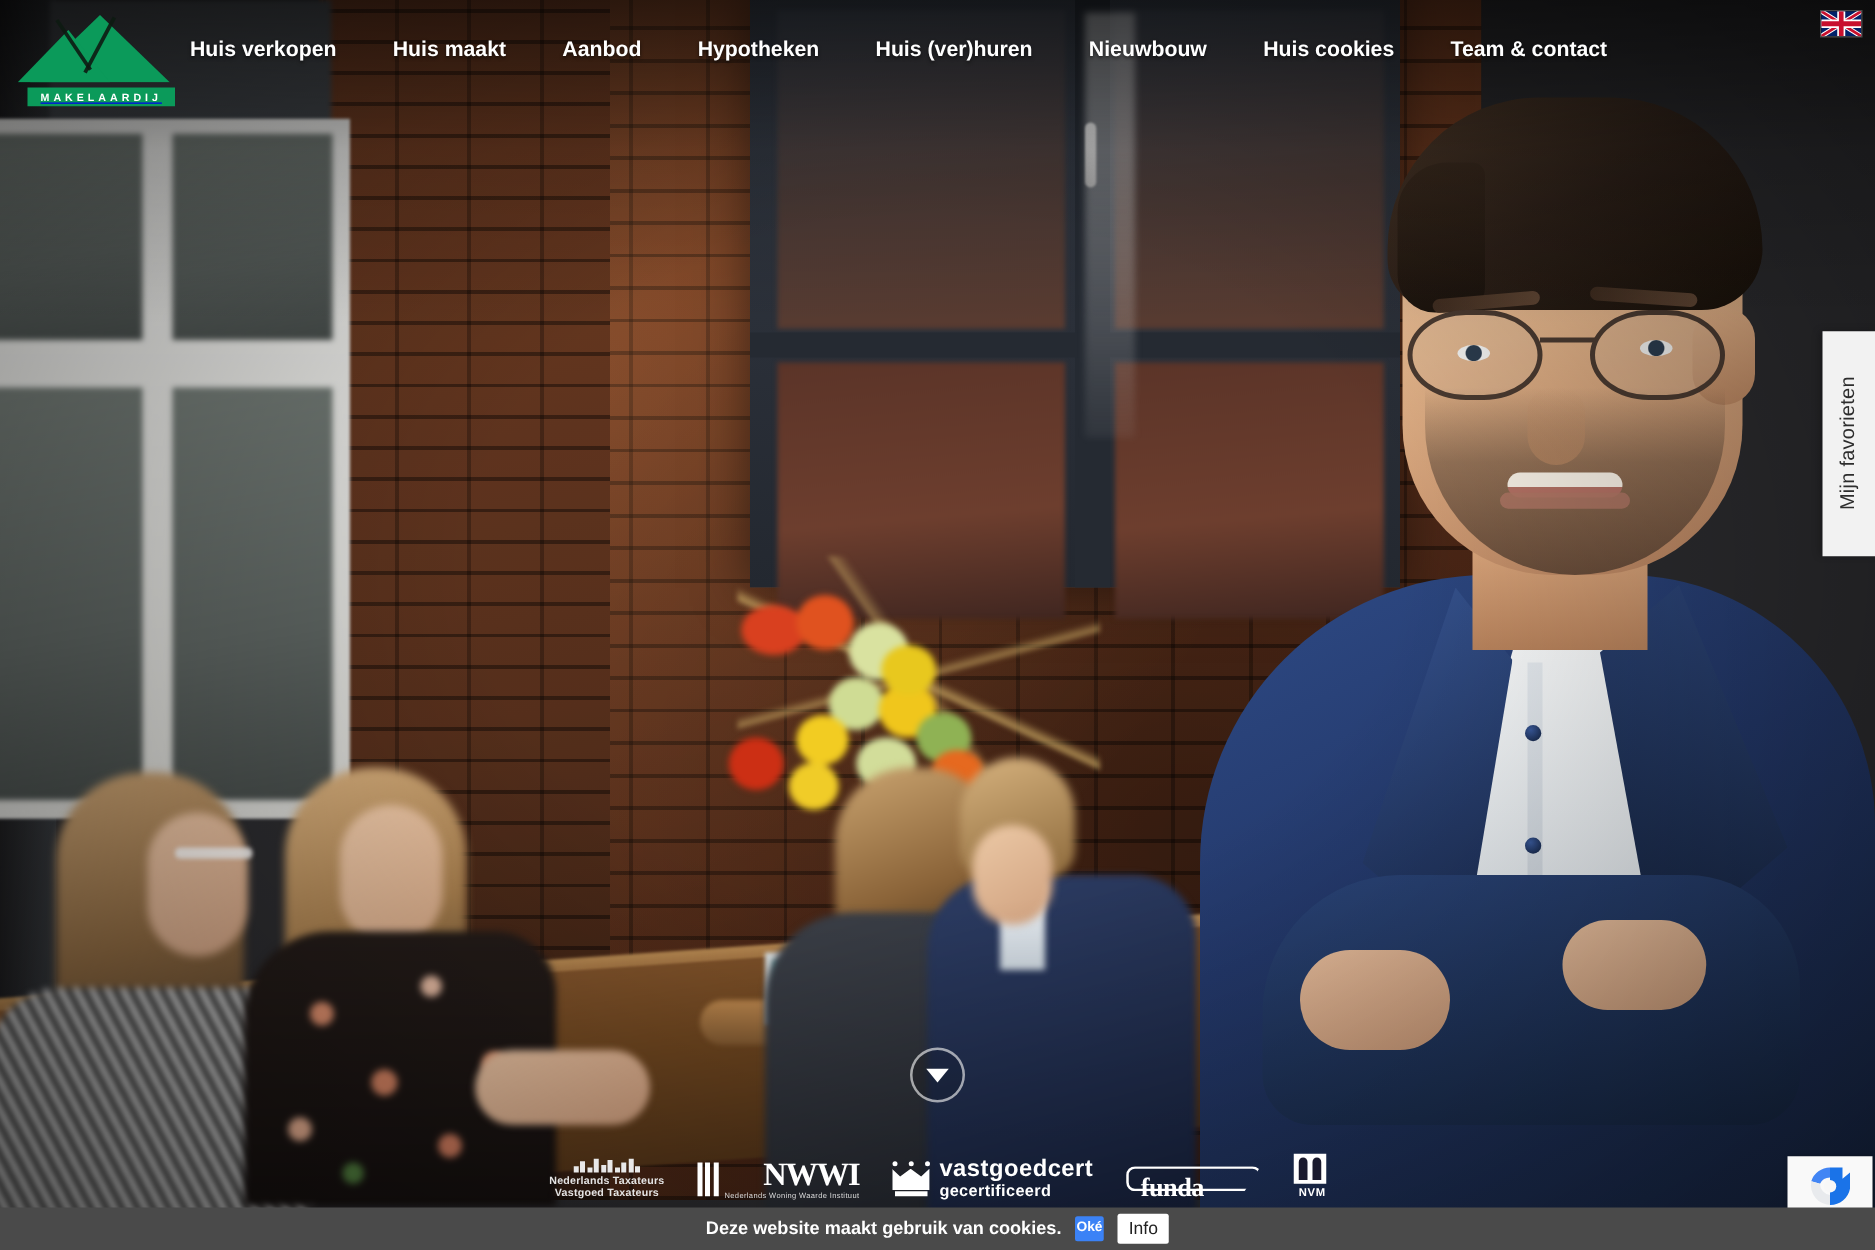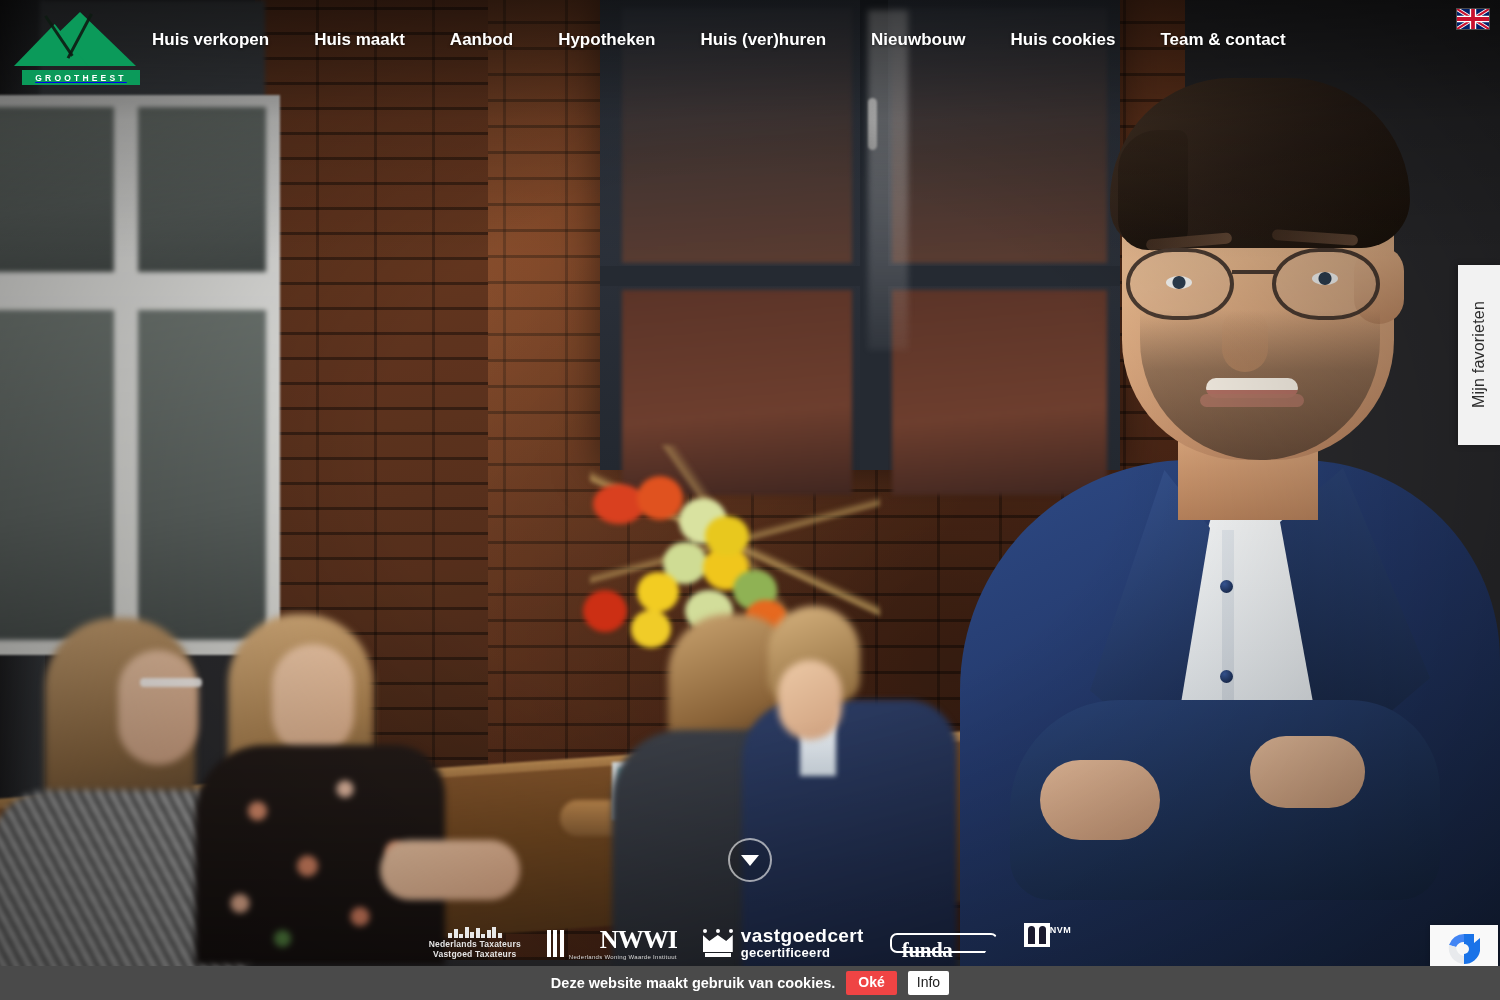--- a/index.html
+++ b/index.html
@@ -290,41 +290,41 @@
   .crown .dot{ position:absolute; top:0; width:4px; height:4px; border-radius:50%; background:#fff; }
   .vgc .t1{ font-size:19px; font-weight:bold; letter-spacing:.4px; line-height:1.12; }
   .vgc .t2{ font-size:13px; font-weight:bold; letter-spacing:.3px; line-height:1.12; }
 
   .funda{ position:relative; width:108px; height:20px; }
   .funda .shape{ position:absolute; inset:0; border:2.5px solid #fff; border-radius:7px;
      clip-path:polygon(0 0, 100% 0, 88% 100%, 0 100%); }
   .funda .word{ position:absolute; left:12px; top:5px; font-size:21px; font-weight:bold;
      font-family:"Liberation Serif", serif; color:#fff; letter-spacing:-.4px; }
 
-  .nvm{ align-items:flex-start; }
+  .nvm{ flex-direction:column; align-items:flex-end; }
   .nvm .mark{ width:26px; height:24px; background:#fff; position:relative; }
   .nvm .mark::before{ content:""; position:absolute; left:4px; top:3px; width:7px; height:18px;
      border-radius:4px 4px 0 0; background:#1a1a2e; }
   .nvm .mark::after{ content:""; position:absolute; right:4px; top:3px; width:7px; height:18px;
      border-radius:4px 4px 0 0; background:#1a1a2e; }
   .nvm .t{ font-size:9px; font-weight:bold; letter-spacing:.5px; margin-top:2px; }
 
   
   .recaptcha{ position:absolute; right:2px; top:925px; width:68px; height:58px;
      background:#f9f9f9; z-index:26; box-shadow:0 0 4px rgba(0,0,0,.25);
      display:flex; align-items:flex-start; justify-content:center; padding-top:6px; }
   .rc-mark{ position:relative; width:40px; height:36px; }
 
   
   .cookiebar{ position:absolute; left:0; bottom:0; width:1500px; height:34px;
      background:#4a4a4a; z-index:40; display:flex; align-items:center;
      justify-content:center; gap:11px; }
   .cookiebar .msg{ color:#fff; font-size:14.5px; font-weight:bold; }
-  .btn-ok{ background:#ef4444; color:#fff; font-size:14px; font-weight:bold;
-     padding:2px 12px 3px; border:none; border-radius:2px; line-height:1.35; cursor:pointer; }
+  .btn-ok{ background:#3b82f6; color:#fff; font-size:11px; font-weight:bold;
+     padding:2px 1px 3px; border:none; border-radius:2px; line-height:1.35; cursor:pointer; }
   .btn-info{ background:#fff; color:#222; font-size:14px; padding:2px 9px 3px;
      border:none; border-radius:2px; line-height:1.35; cursor:pointer; }
 </style>
 </head>
 <body>
 
 <div class="page">
 
   <div class="hero">
     <div class="brick-wall"></div>
@@ -429,21 +429,21 @@
 
   <div class="header">
 
     <a class="logo" href="#">
       <div class="logo-roof">
         <div class="roof-shape"></div>
         <div class="roof-shape2"></div>
         <div class="roof-line"></div>
         <div class="roof-line2"></div>
       </div>
-      <div class="logo-bar">GROOTHEEST</div>
+      <div class="logo-bar">MAKELAARDIJ</div>
     </a>
 
     <nav class="nav">
       <a href="#">Huis verkopen</a>
       <a href="#">Huis maakt</a>
       <a href="#">Aanbod</a>
       <a href="#">Hypotheken</a>
       <a href="#">Huis (ver)huren</a>
       <a href="#">Nieuwbouw</a>
       <a href="#">Huis cookies</a>

